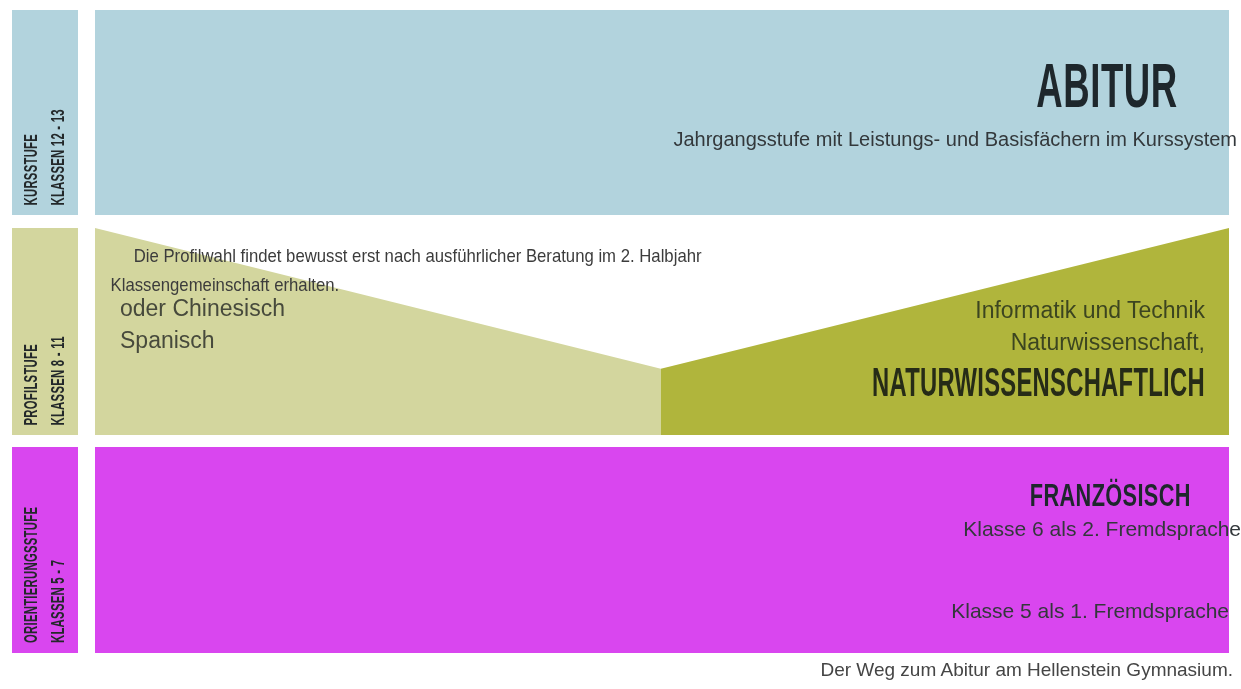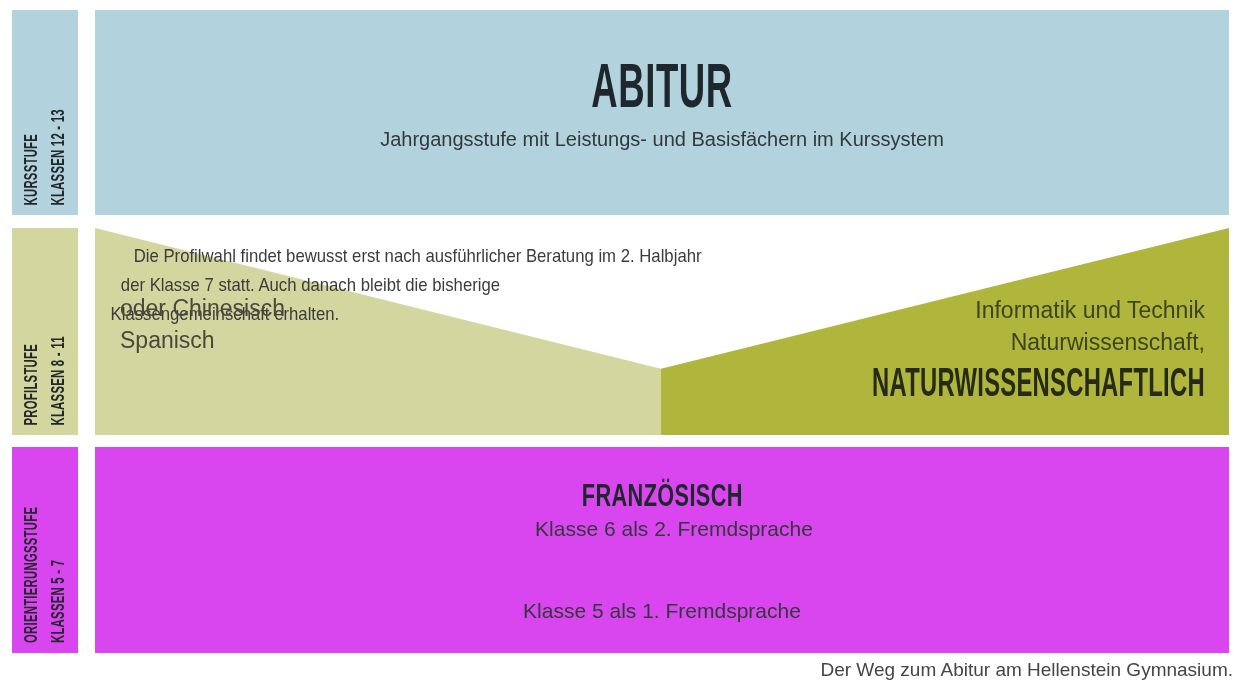--- a/index.html
+++ b/index.html
@@ -32,21 +32,21 @@
     color:#23282a; letter-spacing:.4px;
     transform:scaleX(.63); transform-origin:left center;
   }
 
   
   .wedge { position:absolute; top:0; left:0; width:100%; height:100%; }
   .wedge-left  { background:#d3d69e; clip-path:polygon(0 0, 49.9% 68%, 49.9% 100%, 0 100%); }
   .wedge-right { background:#b0b53c; clip-path:polygon(100% 0, 49.9% 68%, 49.9% 100%, 100% 100%); }
 
   
-  .centerline { position:absolute; left:0; width:100%; text-align:center; }
+  .centerline { position:absolute; left:0; width:100%; text-align:right; }
   .big-title {
     display:inline-block; white-space:nowrap;
     font-size:63px; font-weight:bold; line-height:1;
     color:#1e272c; letter-spacing:1px;
     transform:scaleX(.58); transform-origin:center;
   }
   .subtitle { font-size:20px; color:#33383b; }
 
   .note-line { height:29px; line-height:29px; }
   .note-line span {
@@ -90,40 +90,37 @@
     <div class="vinner v1">
       <span class="vline">KURSSTUFE</span>
       <span class="vline">KLASSEN 12 - 13</span>
     </div>
   </div>
 
   <div class="band r1 bg-blue">
     <div class="centerline" style="top:44px;">
       <span class="big-title">ABITUR</span>
     </div>
-    <div class="centerline subtitle" style="top:118px;">Jahrgangsstufe mit Leistungs- und Basisfächern im Kurssystem</div>
+    <div class="centerline subtitle" style="top:118px;padding-left:8px;">Jahrgangsstufe mit Leistungs- und Basisfächern im Kurssystem</div>
   </div>
 
   <div class="sidebar r2 bg-lolive">
     <div class="vinner v2">
       <span class="vline">PROFILSTUFE</span>
       <span class="vline">KLASSEN 8 - 11</span>
     </div>
   </div>
 
   <div class="band r2">
     <div class="wedge wedge-left"></div>
     <div class="wedge wedge-right"></div>
 
     <div style="position:absolute; top:13px; left:0; width:100%;">
       <div class="note-line">
         <span>Die Profilwahl findet bewusst erst nach ausführlicher Beratung im 2. Halbjahr</span>
-      </div>
-      <div class="note-line">
-        <span>der Klasse 7 statt. Auch danach bleibt die bisherige</span>
       </div>
       <div class="note-line">
         <span>Klassengemeinschaft erhalten.</span>
       </div>
     </div>
 
     <div class="profile-left">
       <div class="wedge-sub">oder Chinesisch</div>
       <div class="wedge-sub">Spanisch</div>
     </div>

